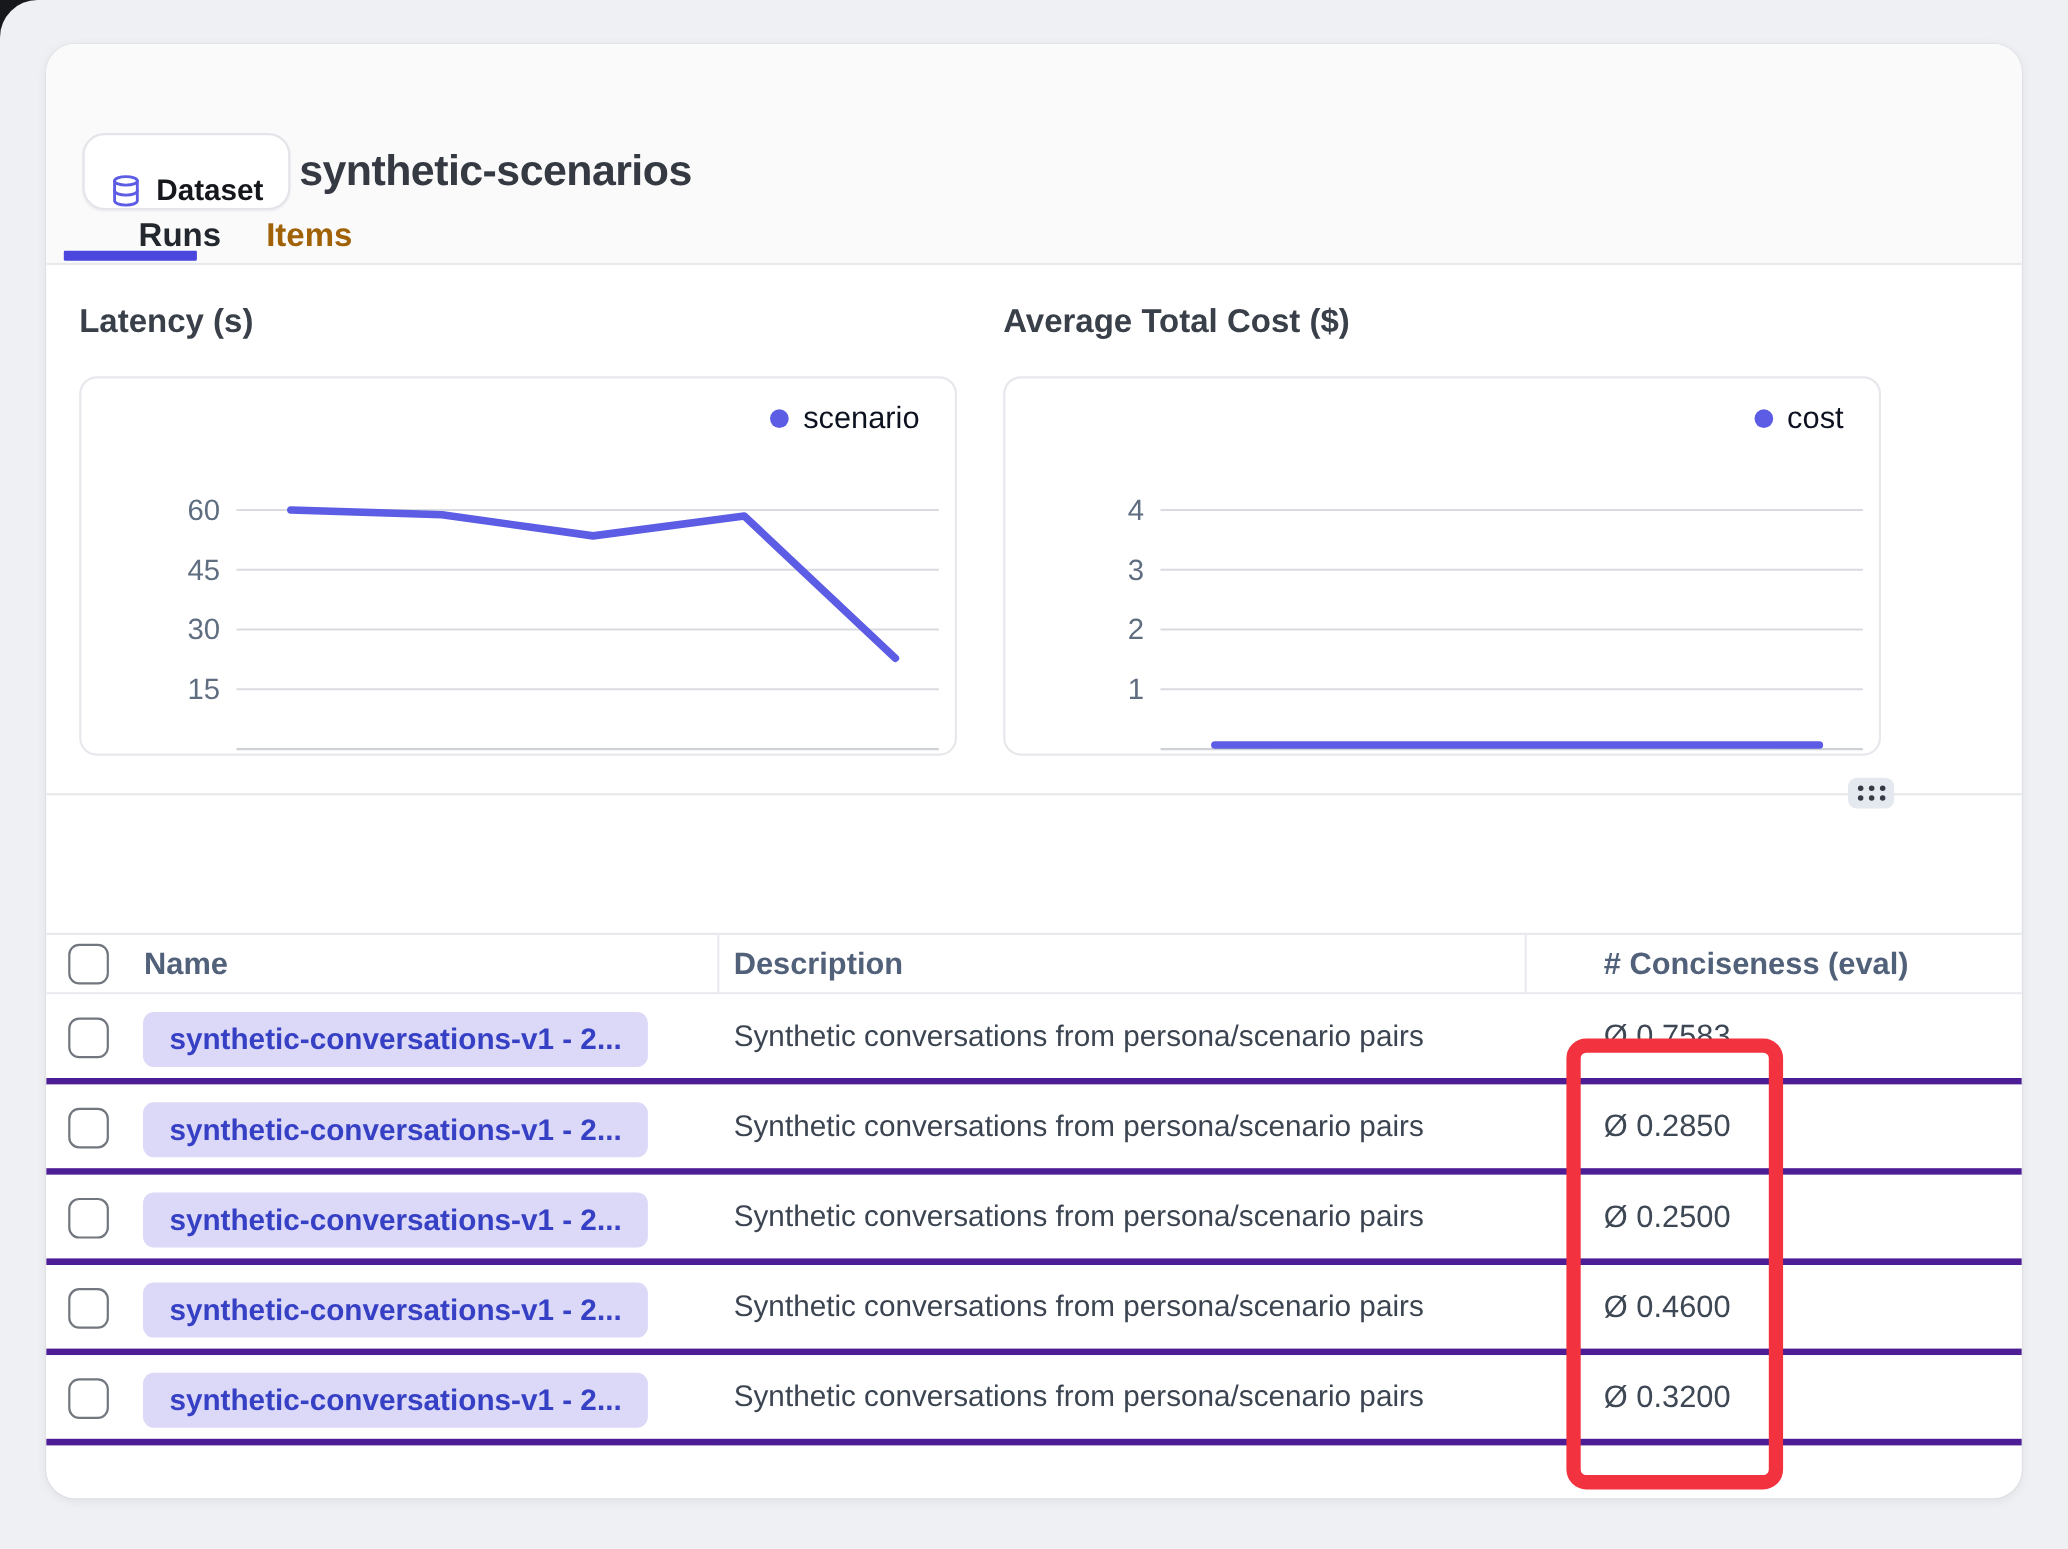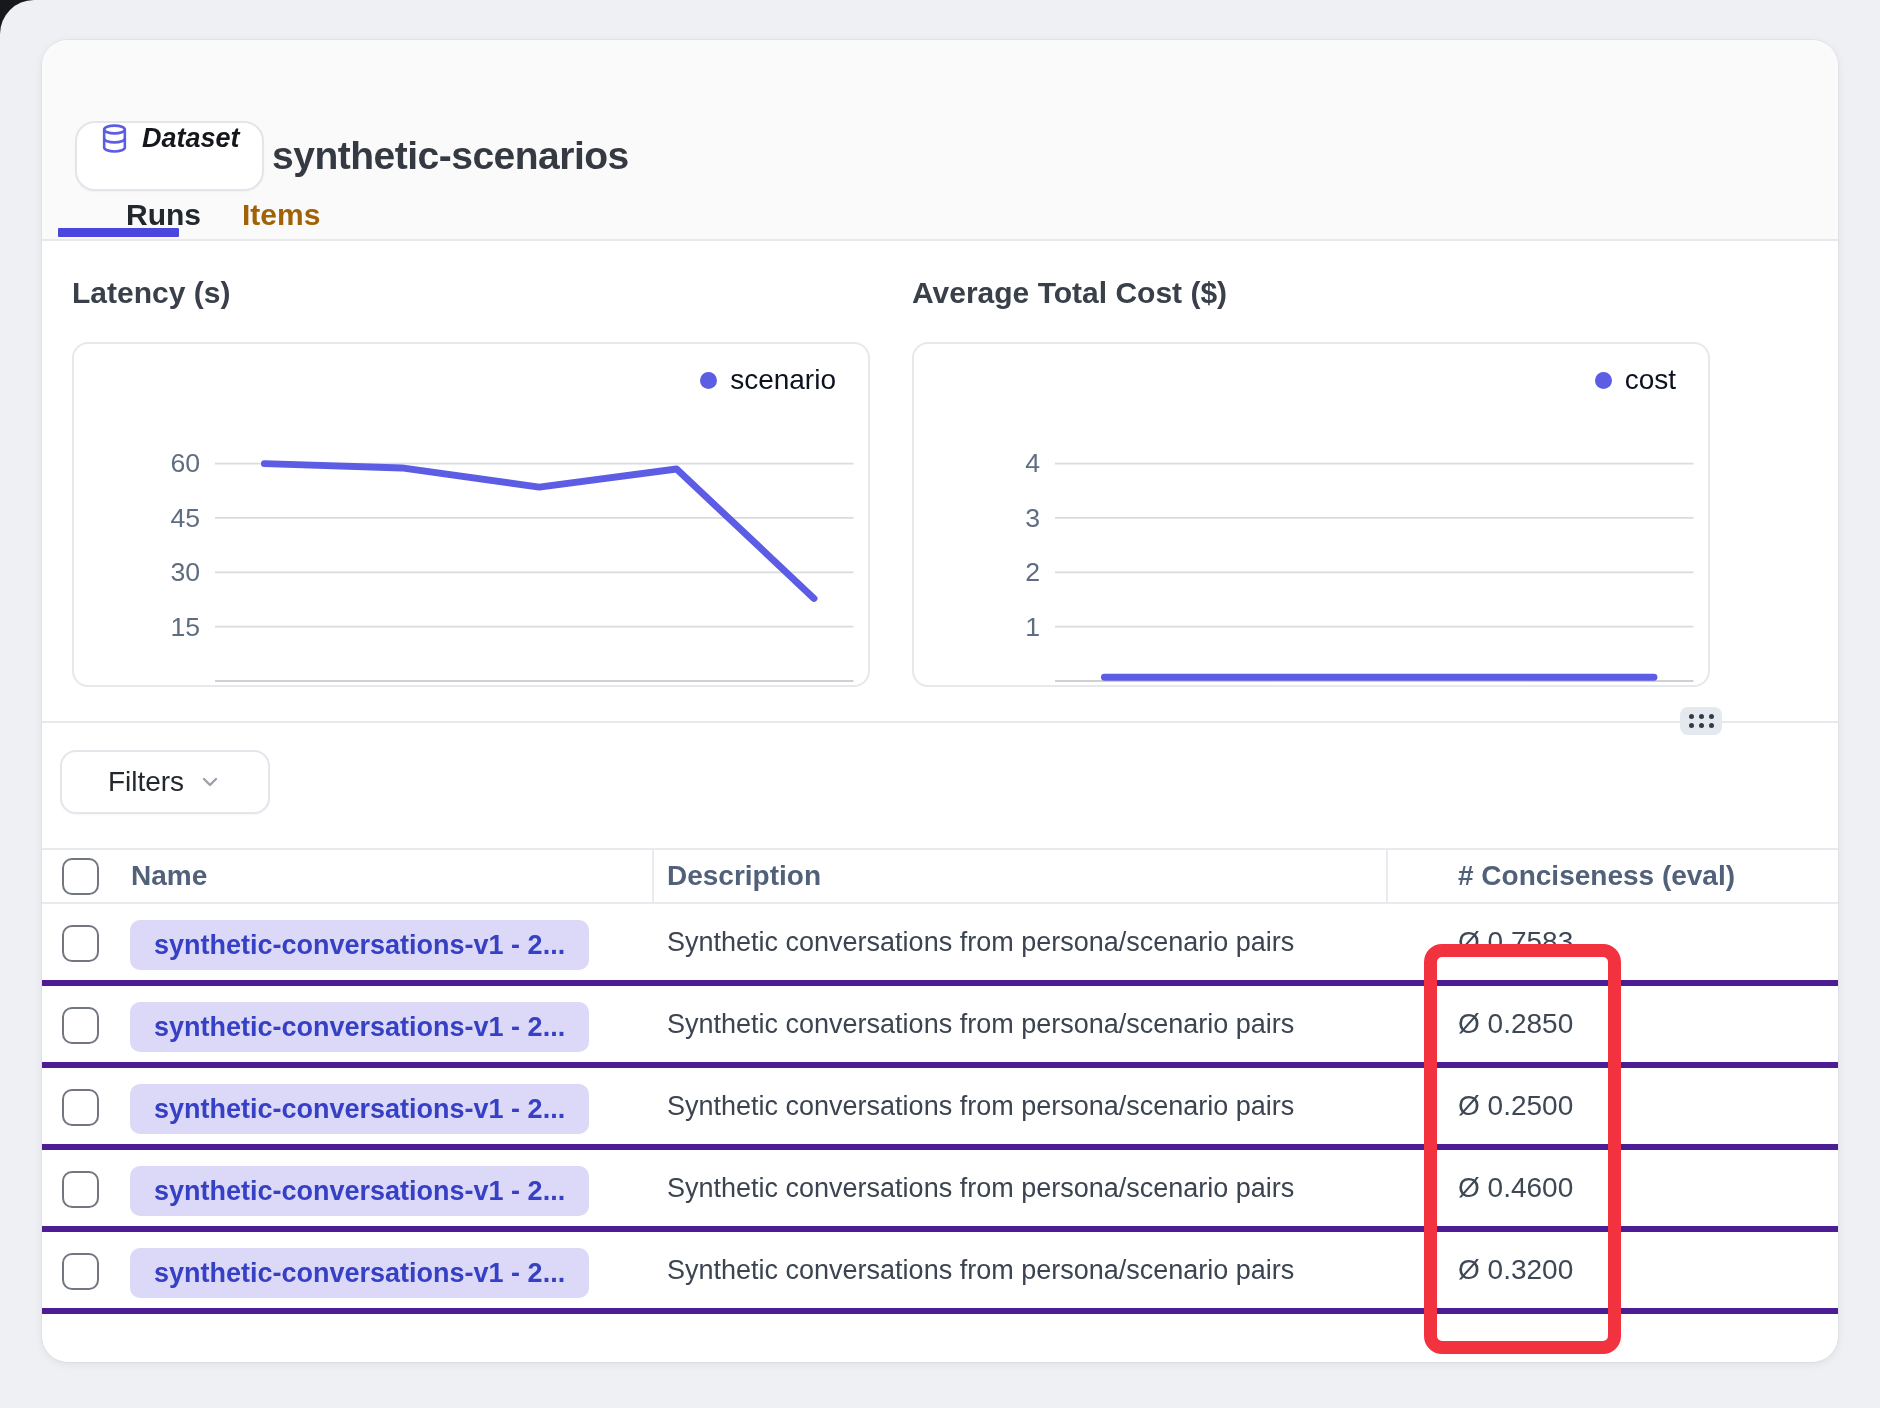--- a/index.html
+++ b/index.html
@@ -5,23 +5,23 @@
   * { margin:0; padding:0; box-sizing:border-box; }
   html,body { width:1880px; height:1408px; overflow:hidden; }
   body { font-family:"Liberation Sans","DejaVu Sans",sans-serif; background:#17181c; position:relative; }
   .page { position:absolute; inset:0; background:#eef0f3; border-top-left-radius:34px; }
 
   .card { position:absolute; left:42px; top:40px; width:1796px; height:1322px;
           background:#ffffff; border-radius:26px; box-shadow:0 2px 10px rgba(15,20,40,.07), 0 0 0 1px rgba(15,20,40,.03); overflow:hidden; }
 
   
   .top-strip { position:absolute; left:0; top:0; width:100%; height:199px; background:#fafafb; }
-  .badge { position:absolute; left:33px; top:81px; height:70px; display:inline-flex; align-items:flex-start; gap:12px;
+  .badge { position:absolute; left:33px; top:81px; height:70px; display:inline-flex; align-items:flex-end; gap:12px;
            padding:0 22px; background:#ffffff; border:2px solid #e3e5ea; border-radius:20px;
-           box-shadow:0 1px 2px rgba(15,20,40,.04);font-style:italic; }
+           box-shadow:0 1px 2px rgba(15,20,40,.04); }
   .badge-label { font-size:27px; font-weight:700; color:#15171c; }
   .page-title { position:absolute; left:230px; top:94px; font-size:39px; font-weight:700; color:#343942; letter-spacing:-.5px; }
 
   .tab { position:absolute; top:158px; font-size:30px; font-weight:600; cursor:pointer; }
   .tab-runs { left:84px; color:#23282f; }
   .tab-items { left:200px; color:#a16207; }
   .tab-underline { position:absolute; left:16px; top:188px; width:121px; height:9px; border-radius:1px; }
   .divider { position:absolute; left:0; width:100%; height:2px; background:#e8e9ec; }
 
   
@@ -132,28 +132,20 @@
       <span class="grip-dots">
           <i></i>
           <i></i>
           <i></i>
           <i></i>
           <i></i>
           <i></i>
         </span>
     </div>
 
-    <div class="filters-btn">
-      <span class="filters-label">Filters</span>
-      <span style="display:inline-flex;">
-        <svg width="24" height="24" viewBox="0 0 24 24" fill="none" stroke="#9aa1ab" stroke-width="2.4" stroke-linecap="round" stroke-linejoin="round">
-          <path d="M6 9l6 6 6-6"></path>
-        </svg>
-      </span>
-    </div>
 
     <div class="table-block">
       <div class="t-header">
         <div class="checkbox"></div>
         <div class="t-col-label" style="left:89px;">Name</div>
         <div class="t-col-label" style="left:625px;">Description</div>
         <div class="t-col-label" style="left:1416px;"># Conciseness (eval)</div>
       </div>
       <div class="v-sep" style="left:610px;"></div>
       <div class="v-sep" style="left:1344px;"></div>

